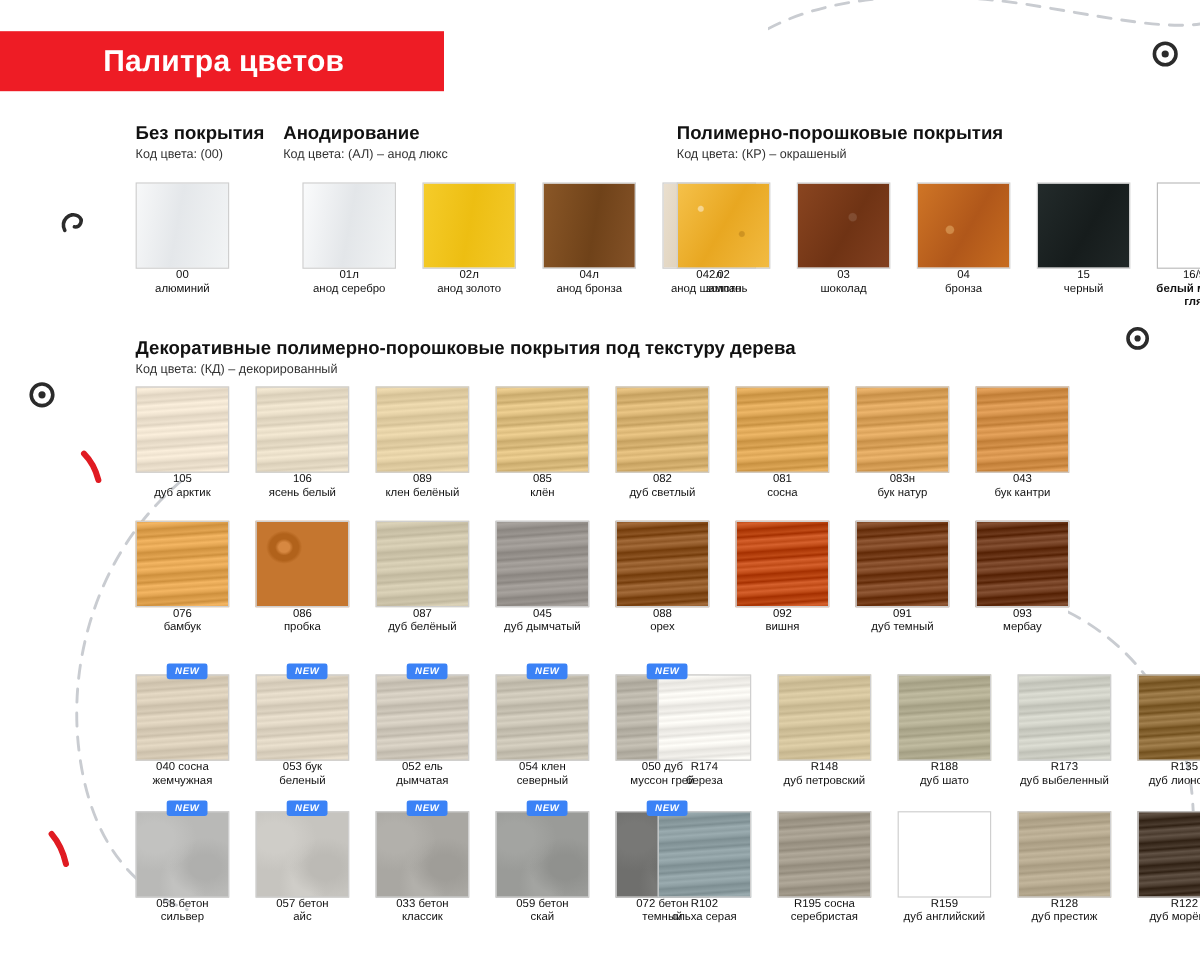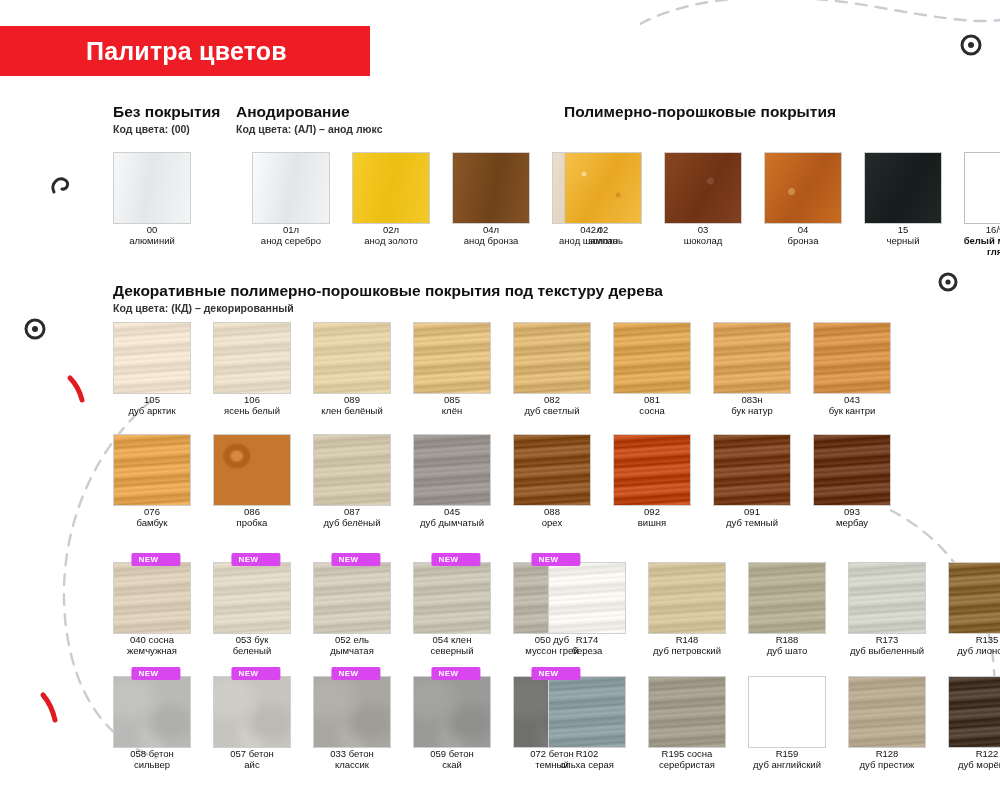--- a/index.html
+++ b/index.html
@@ -42,21 +42,20 @@
     font-weight: bold;
     color: #111;
     letter-spacing: 0;
     white-space: nowrap;
   }
   .sec-sub {
     font-size: 10.5px;
     color: #333;
     margin-top: 2px;
     white-space: nowrap;
-    font-weight: bold;
   }
   .chip {
     width: 78px;
     height: 72px;
     border: 1px solid #cfcfcf;
     box-sizing: border-box;
     position: relative;
     overflow: hidden;
   }
   .caption {
@@ -66,28 +65,29 @@
     margin-top: 0;
     color: #111;
     width: 86px;
     margin-left: -4px;
   }
 
   .badge-new {
     position: absolute;
     top: -9px; left: 50%;
     transform: translateX(-50%);
-    background: #d946ef;
+    background: #3b82f6;
     color: #fff;
     font-size: 8px;
     font-weight: bold;
-    padding: 2px 22px 2px 7px;
+    padding: 2px 7px 2px 7px;
     border-radius: 2px;
     letter-spacing: .5px;
     z-index: 5;
+    font-style: italic;
   }
 
   .row {
     display: flex;
     position: absolute;
   }
   .cellwrap { width: 86px; margin-right: 14px; position: relative; }
 </style>
 </head>
 <body>
@@ -189,20 +189,21 @@
     <div class="chip" style="background:linear-gradient(100deg,#eadfce 0%,#d6c7ae 55%,#e5d9c6 100%);"></div>
     <div class="caption">
       <div>042л</div>
       <div>анод шампань</div>
     </div>
   </div>
 </div>
 
 <div style="position:absolute;left:564px;top:103px;">
   <div class="sec-title">Полимерно-порошковые покрытия</div>
+  <div class="sec-sub">Код цвета: (КР) – окрашеный</div>
 </div>
 <div class="row" style="left:564px;top:152px;">
   <div class="cellwrap">
     <div class="chip" style="background:
       radial-gradient(circle at 25% 30%, rgba(255,255,255,.45) 0 2px, transparent 3px),
       radial-gradient(circle at 70% 60%, rgba(120,70,0,.25) 0 2px, transparent 3px),
       linear-gradient(120deg,#f5c14a 0%,#e8a721 50%,#f2bb42 100%);"></div>
     <div class="caption">
       <div>02</div>
       <div>золото</div>

